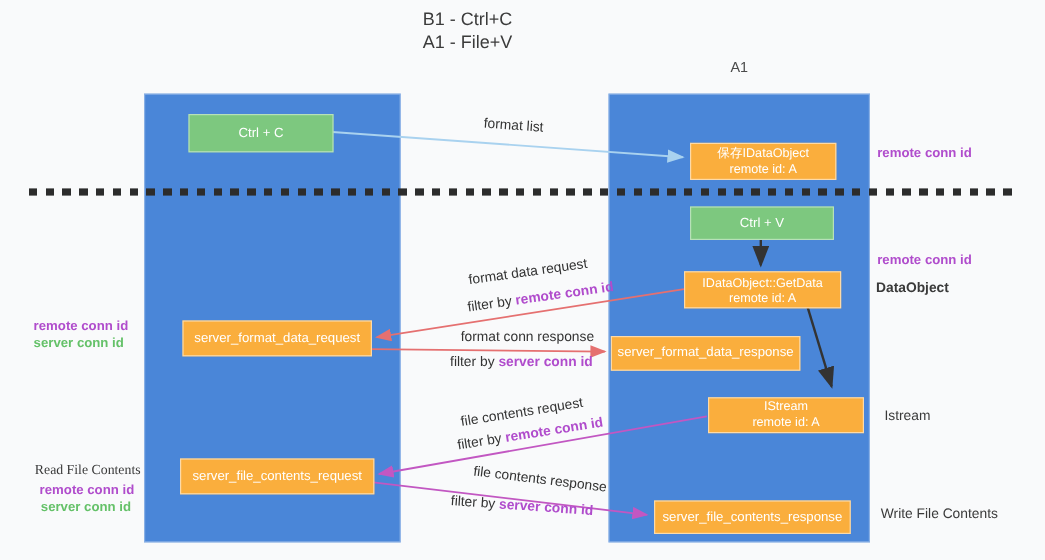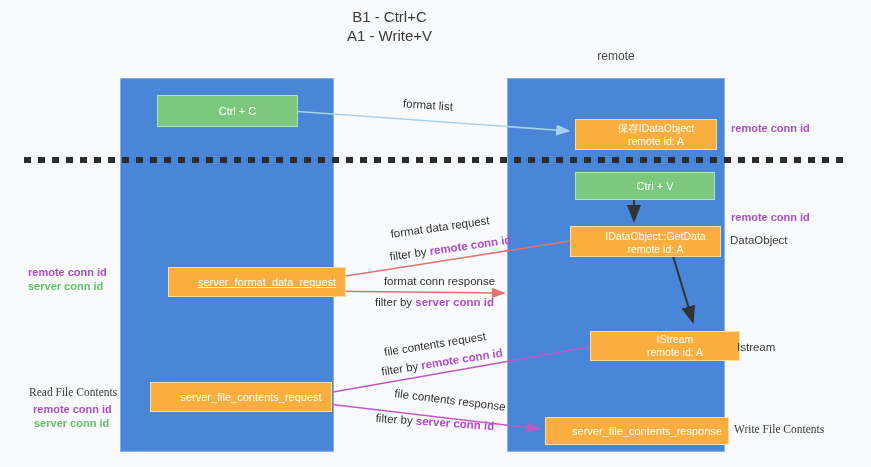--- a/index.html
+++ b/index.html
@@ -46,21 +46,21 @@
     z-index:2;
   }
   
   .arrow-layer{left:0;top:0;z-index:3;pointer-events:none;}
   
   .node{
     z-index:4;
     display:flex;flex-direction:column;
     align-items:center;justify-content:center;
     color:#fff;text-align:center;
-    font-size:11px;line-height:13px;padding-left:20px;
+    font-size:11px;line-height:13px;
   }
   .node.orange{background:#faae3d;border:1px solid rgba(255,255,255,.55);}
   .node.green{background:#7dc87f;border:1px solid rgba(255,255,255,.45);}
   .node .l2{font-size:10.5px;}
   
   .flow-label{
     z-index:5;
     font-size:11.5px;color:#333;
     text-align:center;white-space:nowrap;
   }
@@ -74,25 +74,25 @@
   .side-label.bold{font-weight:bold;}
   .side-label.dark{color:#3a3a3a;font-size:11.5px;}
 </style>
 </head>
 <body>
 
 <div class="canvas">
 
   <div class="abs title">
     <div>B1 - Ctrl+C</div>
-    <div>A1 - Write+V</div>
+    <div>A1 - File+V</div>
   </div>
 
   <div class="abs col-header right">
-    <div>remote</div>
+    <div>A1</div>
   </div>
 
   <div class="abs column left"></div>
   <div class="abs column right"></div>
 
   <div class="abs dash-line"></div>
 
   <svg class="abs arrow-layer" width="871" height="467">
     <defs>
       <marker id="mBlue" markerWidth="9" markerHeight="7" refX="8" refY="3.5" orient="auto">
@@ -128,24 +128,27 @@
 
   <div class="abs node green" style="left:575px;top:172px;width:118px;height:26px;">
     <div>Ctrl + V</div>
   </div>
 
   <div class="abs node orange" style="left:570px;top:226px;width:129px;height:29px;justify-content:flex-end;">
     <div class="l2">IDataObject::GetData</div>
     <div class="l2">remote id: A</div>
   </div>
 
-  <div class="abs node orange" style="left:168px;top:267px;width:156px;height:28px;text-decoration:underline;">
+  <div class="abs node orange" style="left:152px;top:267px;width:156px;height:28px;">
     <div>server_format_data_request</div>
   </div>
 
+  <div class="abs node orange" style="left:509px;top:280px;width:156px;height:27px;">
+    <div>server_format_data_response</div>
+  </div>
 
   <div class="abs node orange" style="left:590px;top:331px;width:128px;height:28px;">
     <div class="l2">IStream</div>
     <div class="l2">remote id: A</div>
   </div>
 
   <div class="abs node orange" style="left:545px;top:417px;width:162px;height:26px;">
     <div>server_file_contents_response</div>
   </div>
 
@@ -170,23 +173,23 @@
     <span>filter by </span><span class="key purple">remote conn id</span>
   </div>
 
   <div class="abs flow-label" style="left:385px;top:394px;width:130px;transform:rotate(7deg);">file contents response</div>
   <div class="abs flow-label" style="left:370px;top:416px;width:130px;transform:rotate(4deg);">
     <span>filter by </span><span class="key purple">server conn id</span>
   </div>
 
   <div class="abs side-label bold purple" style="left:731px;top:122px;">remote conn id</div>
   <div class="abs side-label bold purple" style="left:731px;top:211px;">remote conn id</div>
-  <div class="abs side-label dark" style="left:730px;top:234px;">DataObject</div>
+  <div class="abs side-label dark" style="left:730px;top:234px;font-weight:bold;">DataObject</div>
   <div class="abs side-label dark" style="left:737px;top:341px;">Istream</div>
-  <div class="abs side-label dark" style="left:734px;top:423px;font-family:Liberation Serif, serif;">Write File Contents</div>
+  <div class="abs side-label dark" style="left:734px;top:423px;">Write File Contents</div>
 
   <div class="abs side-label bold purple" style="left:28px;top:266px;">remote conn id</div>
   <div class="abs side-label bold greentx" style="left:28px;top:280px;">server conn id</div>
   <div class="abs side-label dark" style="left:29px;top:386px;font-family:Liberation Serif, serif;">Read File Contents</div>
   <div class="abs side-label bold purple" style="left:33px;top:403px;">remote conn id</div>
   <div class="abs side-label bold greentx" style="left:34px;top:417px;">server conn id</div>
 
 </div>
 
 </body></html>

